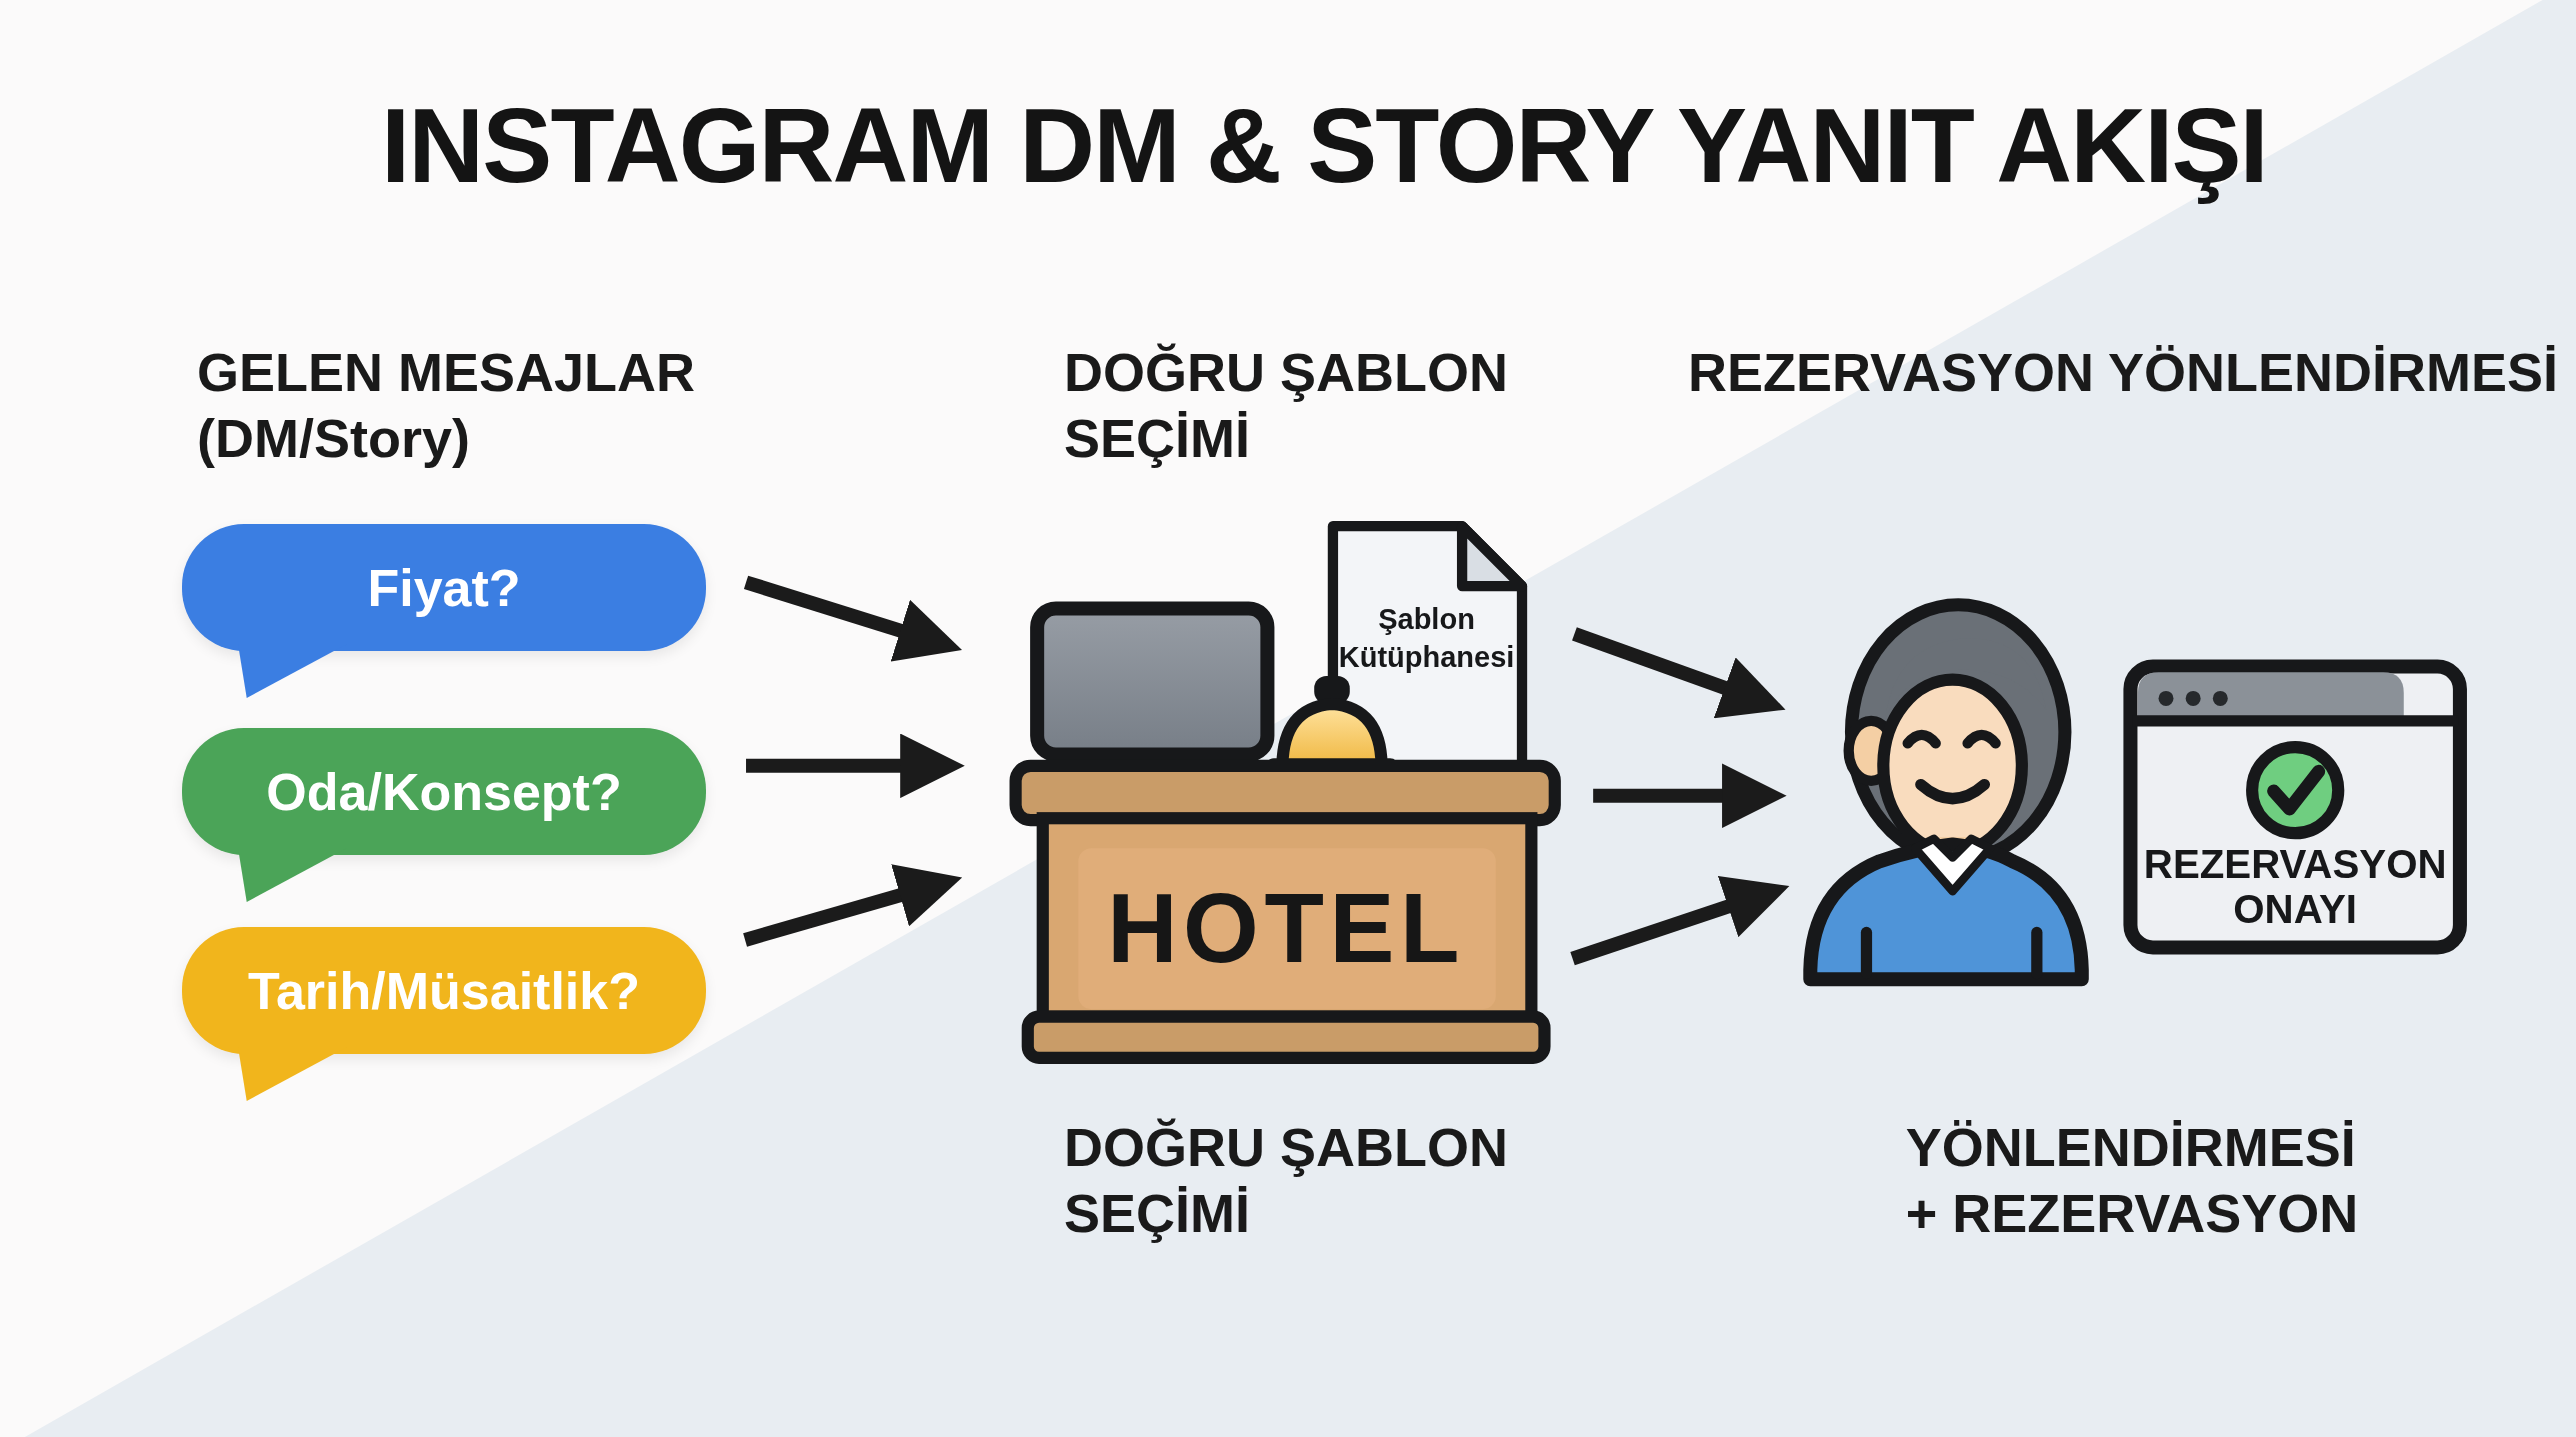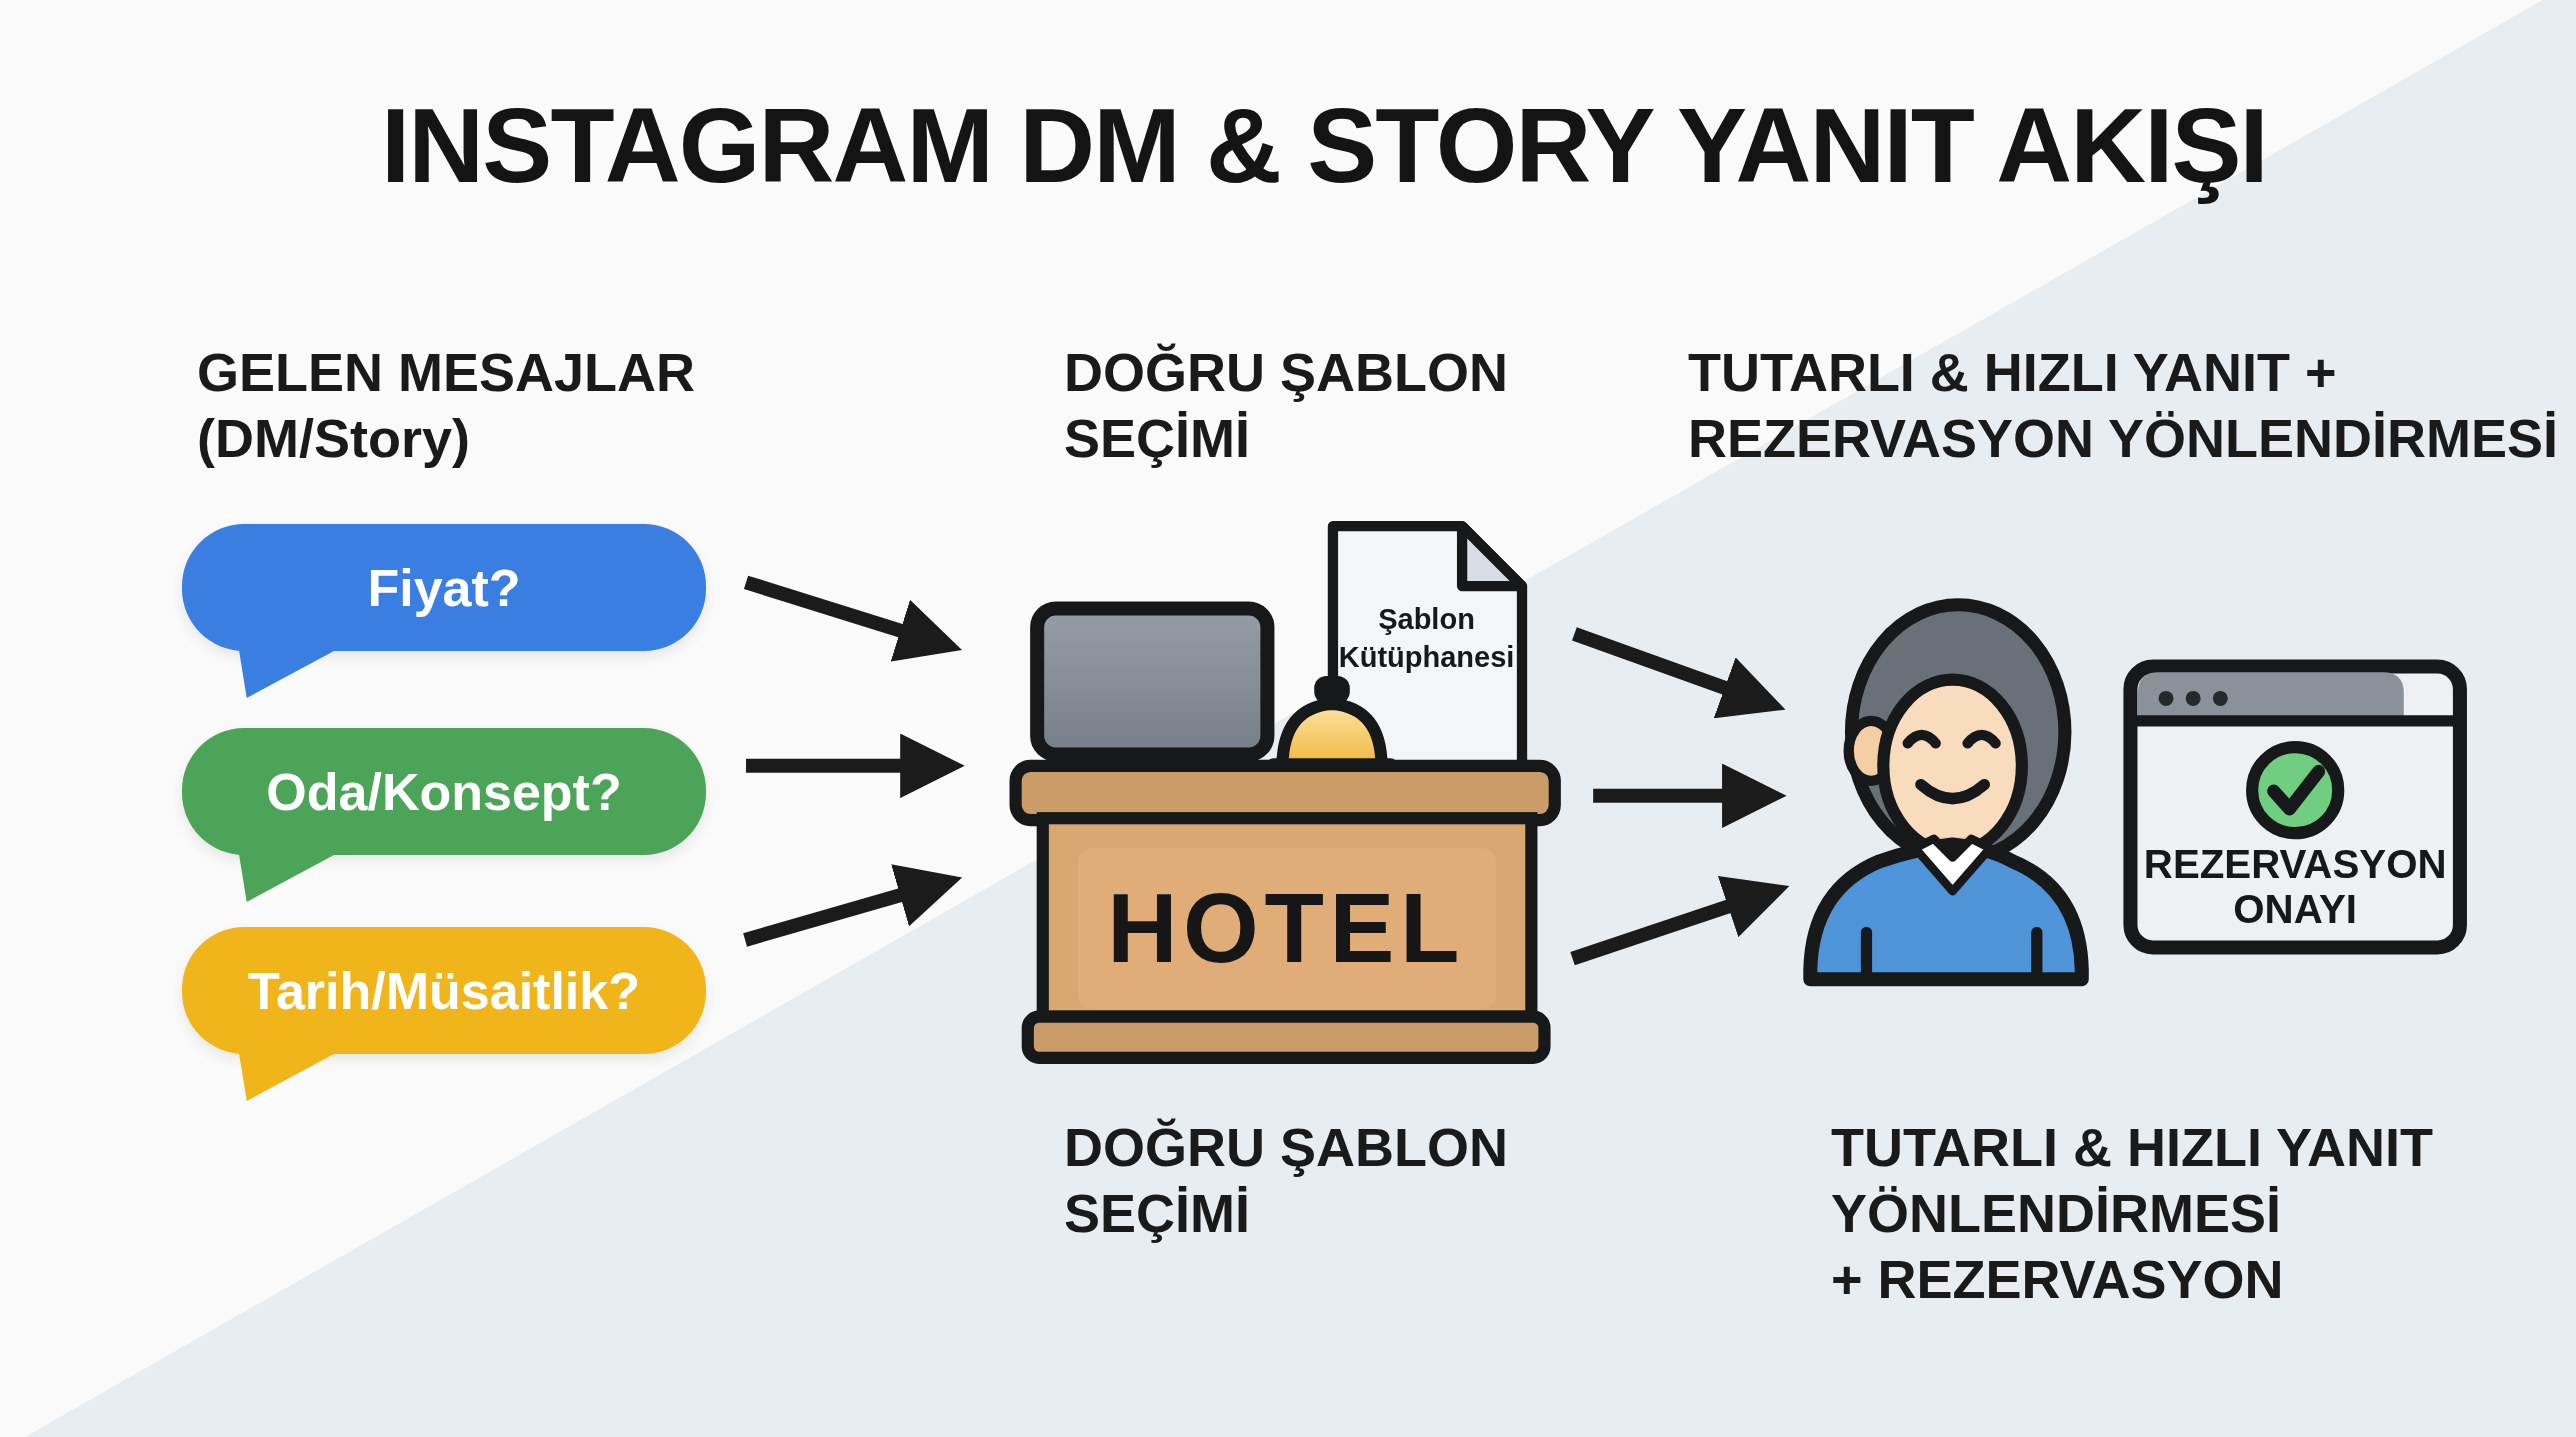--- a/index.html
+++ b/index.html
@@ -67,21 +67,20 @@
 
   <div class="col-header left">
     <div>GELEN MESAJLAR</div>
     <div>(DM/Story)</div>
   </div>
   <div class="col-header middle">
     <div>DOĞRU ŞABLON</div>
     <div>SEÇİMİ</div>
   </div>
   <div class="col-header right">
-    <div>TUTARLI &amp; HIZLI YANIT +</div>
     <div>REZERVASYON YÖNLENDİRMESİ</div>
   </div>
 
   <div class="bubble bubble-blue">
     <span>Fiyat?</span>
   </div>
   <div class="bubble bubble-yellow">
     <span>Tarih/Müsaitlik?</span>
   </div>
   <div class="bubble bubble-green">
@@ -156,19 +155,18 @@
       <text class="svg-confirm-label" x="2452" y="938" text-anchor="middle">REZERVASYON</text>
       <text class="svg-confirm-label" x="2452" y="986" text-anchor="middle">ONAYI</text>
     </g>
   </svg>
 
   <div class="caption middle">
     <div>DOĞRU ŞABLON</div>
     <div>SEÇİMİ</div>
   </div>
   <div class="caption right">
-    <div>TUTARLI &amp; HIZLI YANIT</div>
     <div>YÖNLENDİRMESİ</div>
     <div>+ REZERVASYON</div>
   </div>
 
 </div>
 
 
 </body></html>

